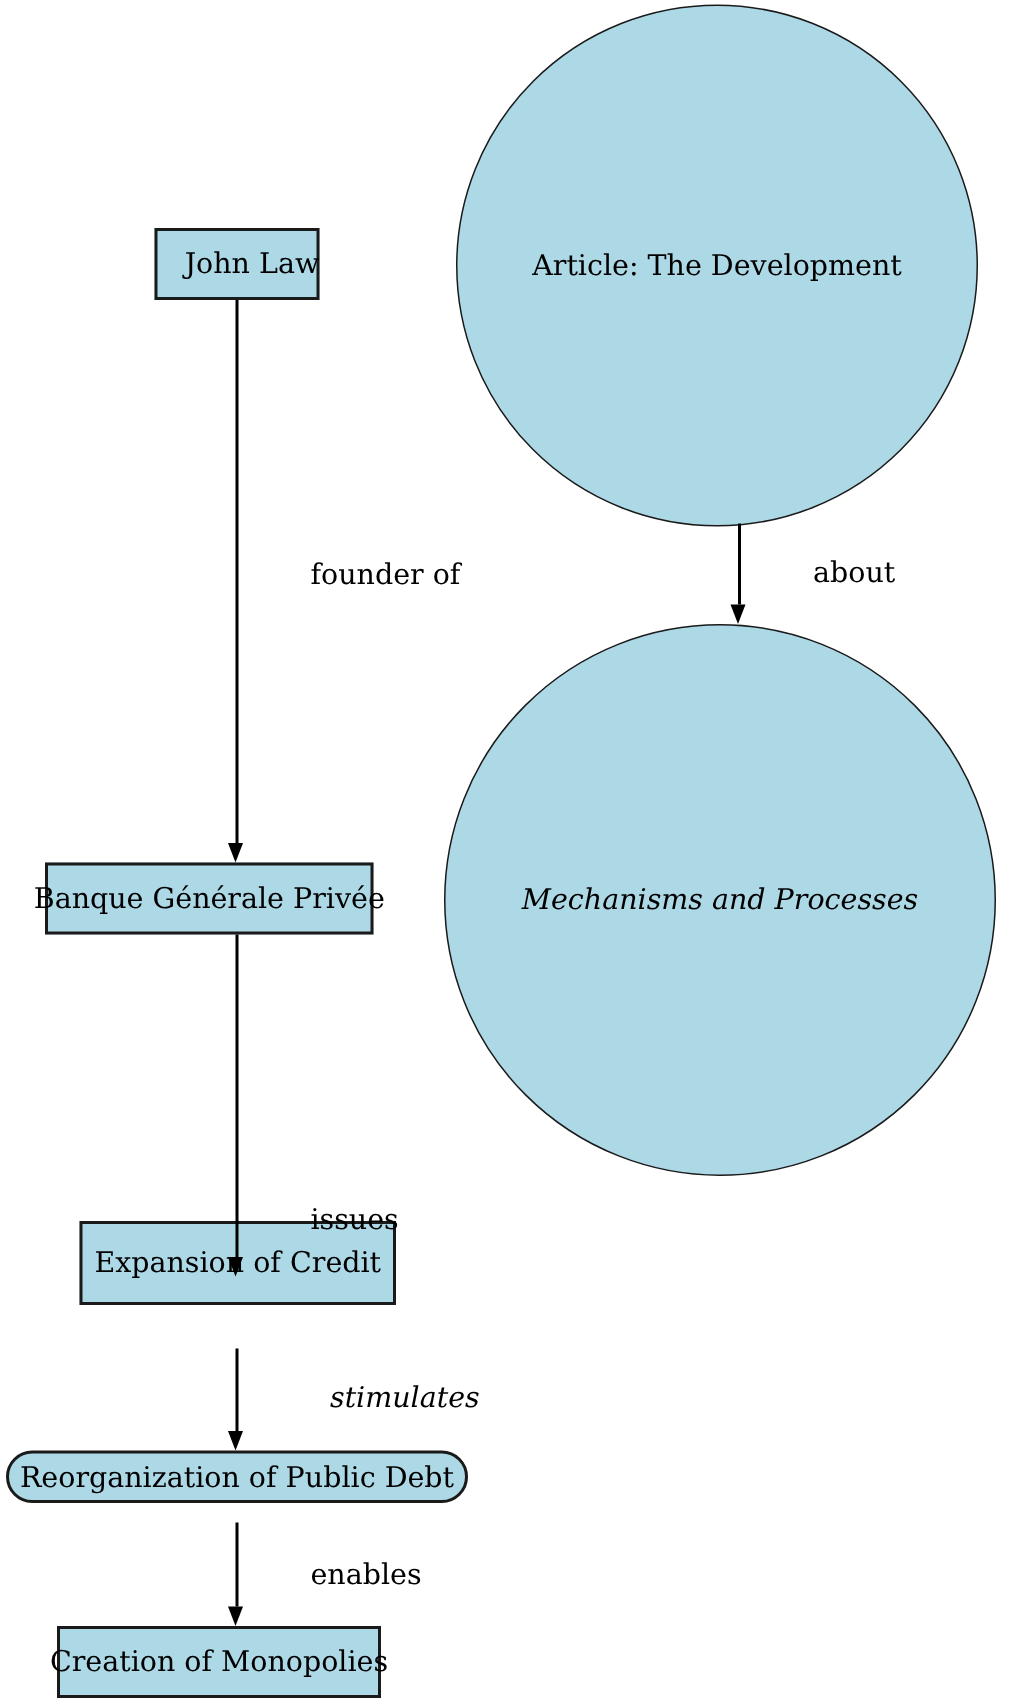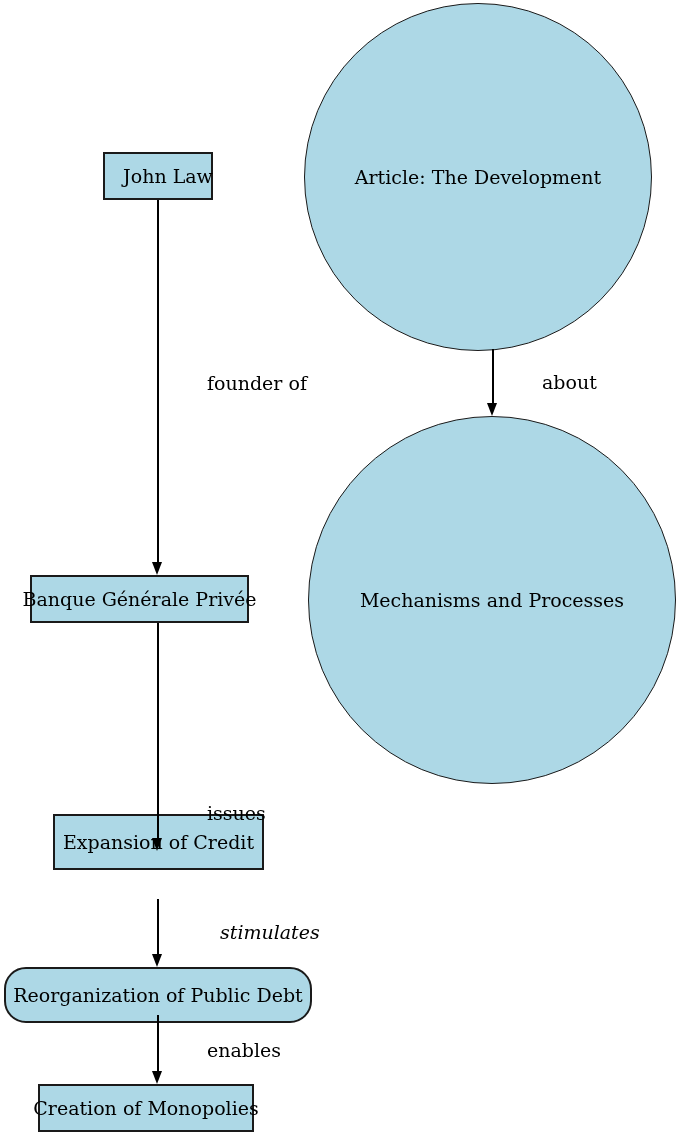--- a/index.html
+++ b/index.html
@@ -55,23 +55,23 @@
     font-size:19px;
     line-height:22px;
     white-space:nowrap;
     margin-left:46px;
   }
 
   
   #node-john-law        {left:103px; top:152px;  width:110px; height:48px;padding-left:20px;}
   #node-article         {left:304px; top:3px;    width:348px; height:348px;}
   #node-banque          {left:30px;  top:575px;  width:219px; height:48px;}
-  #node-mechanisms      {left:308px; top:416px;  width:368px; height:368px;}
+  #node-mechanisms      {left:296px; top:416px;  width:368px; height:368px;font-style:italic;}
   #node-expansion       {left:53px;  top:814px;  width:211px; height:56px;}
-  #node-reorganization  {left:4px;   top:967px;  width:308px; height:56px;border-radius:22px;}
+  #node-reorganization  {left:4px;   top:967px;  width:308px; height:35px;border-radius:22px;}
   #node-monopolies      {left:38px;  top:1084px; width:216px; height:48px;}
 
   #edge-founder-line    {left:157px; top:200px;  height:363px;}
   #edge-founder-arrow   {left:152px; top:562px;}
   #edge-founder-label   {left:161px; top:372px;}
 
   #edge-about-line      {left:492px; top:349px;  height:54px;}
   #edge-about-arrow     {left:487px; top:403px;}
   #edge-about-label     {left:496px; top:371px;}
 

